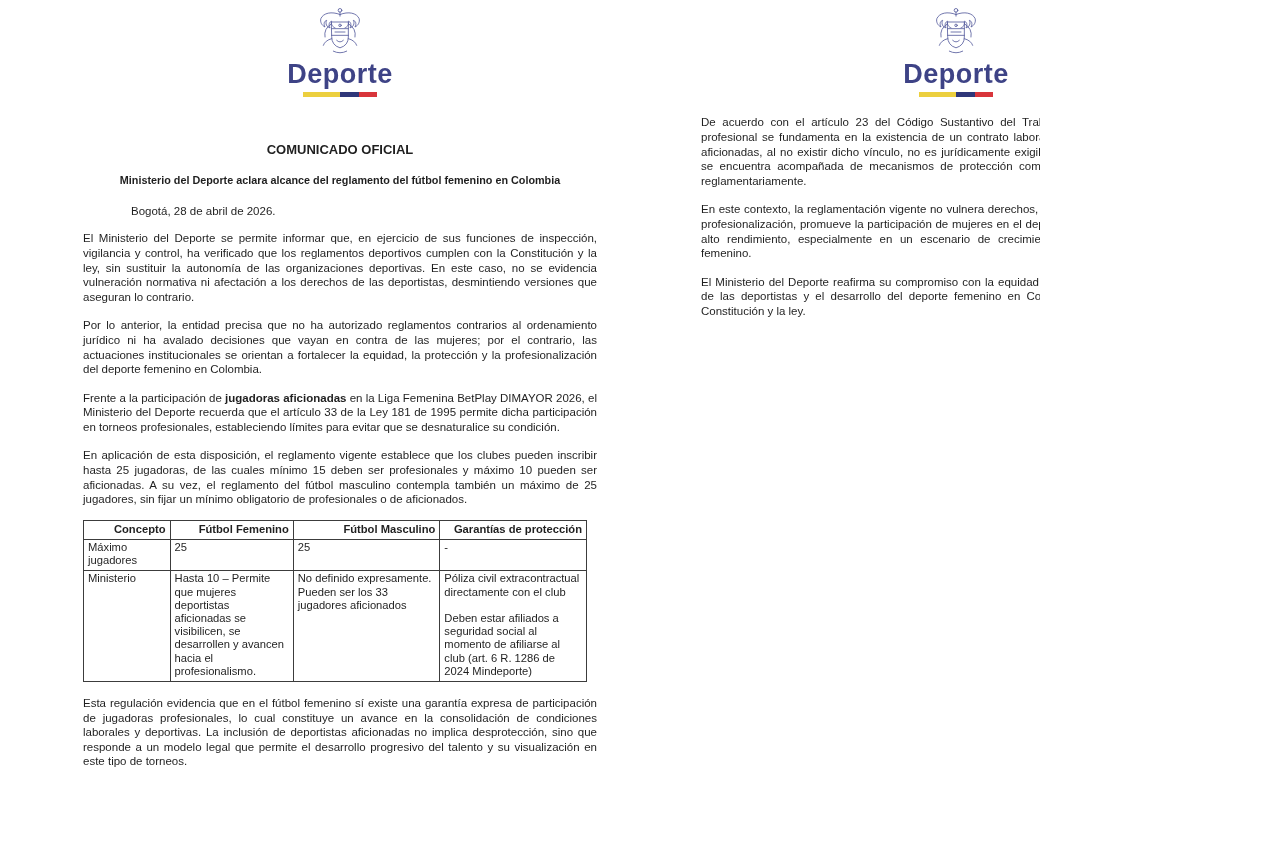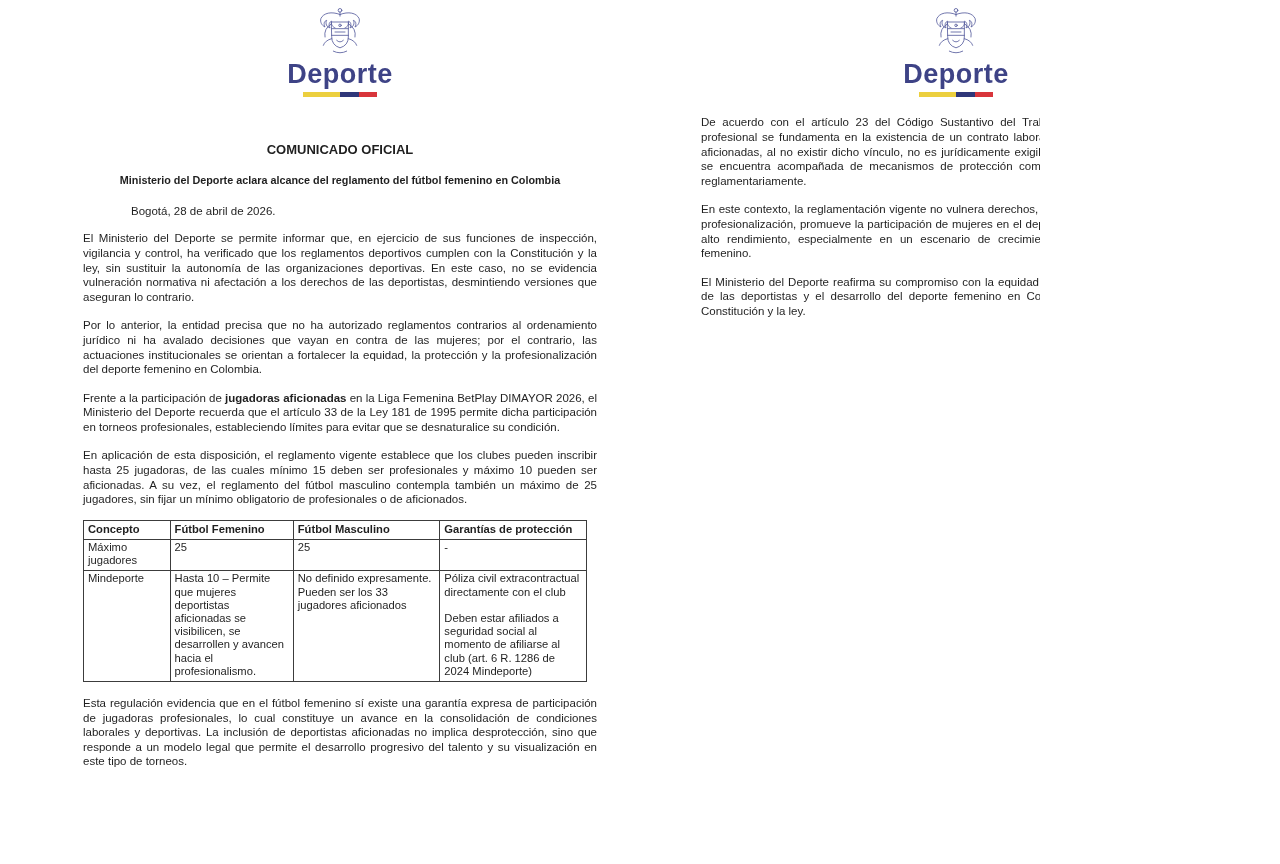--- a/index.html
+++ b/index.html
@@ -36,21 +36,21 @@
 
   
   table.reg {
     border-collapse:collapse; table-layout:fixed; width:504px;
     margin-top:13px; font-size:11.2px; line-height:13.2px;
   }
   table.reg th, table.reg td {
     border:1px solid #3c3c3c; padding:1px 4px 3px 4px;
     vertical-align:top; text-align:left; overflow:hidden;
   }
-  table.reg th { text-align:left; font-weight:bold; padding-top:2px; }
+  table.reg th { text-align:right; font-weight:bold; padding-top:2px; }
   table.reg td { white-space:pre-line;margin-left:28px; }
   .c1 { width:85px; } .c2 { width:121px; } .c3 { width:144px; } .c4 { width:144px; }
 </style>
 </head>
 <body>
 
 <div class="canvas">
 
   <div class="page page-left">
 
@@ -104,21 +104,21 @@
         </tr>
       </thead>
       <tbody>
         <tr>
           <td>Máximo jugadores</td>
           <td>25</td>
           <td>25</td>
           <td>-</td>
         </tr>
         <tr>
-          <td>Mindeporte</td>
+          <td>Ministerio</td>
           <td>Hasta 10 – Permite que mujeres deportistas aficionadas se visibilicen, se desarrollen y avancen hacia el profesionalismo.</td>
           <td>No definido expresamente. Pueden ser los 33 jugadores aficionados</td>
           <td>Póliza civil extracontractual directamente con el club
 
 Deben estar afiliados a seguridad social al momento de afiliarse al club (art. 6 R. 1286 de 2024 Mindeporte)</td>
         </tr>
       </tbody>
     </table>
 
     <p class="body">Esta regulación evidencia que en el fútbol femenino sí existe una garantía expresa de participación de jugadoras profesionales, lo cual constituye un avance en la consolidación de condiciones laborales y deportivas. La inclusión de deportistas aficionadas no implica desprotección, sino que responde a un modelo legal que permite el desarrollo progresivo del talento y su visualización en este tipo de torneos.</p>

